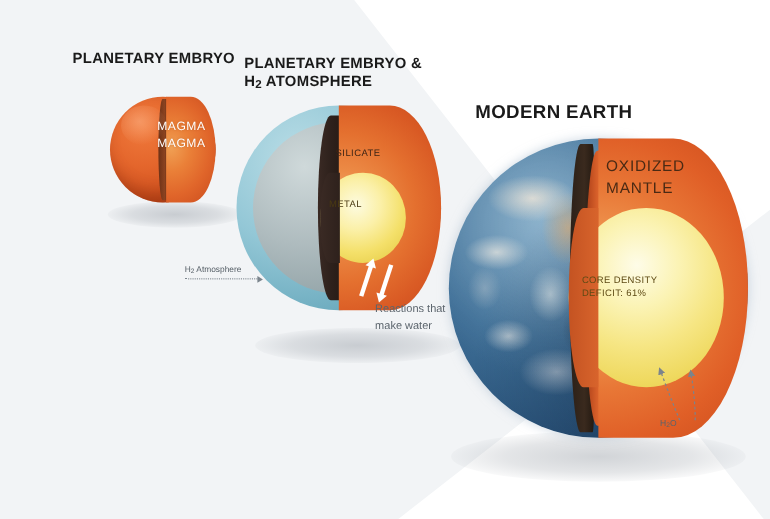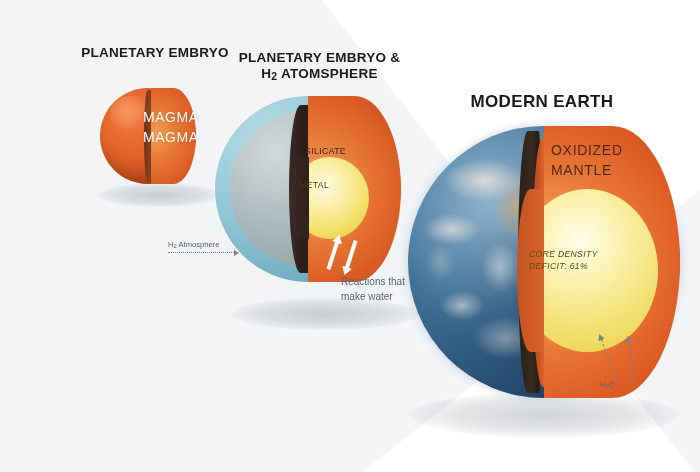--- a/index.html
+++ b/index.html
@@ -32,21 +32,21 @@
     transform-origin:top left;
     z-index:0;
   }
 
   
   .title{
     position:absolute;
     z-index:30;
     color:#1a1a1a;
     font-weight:bold;
-    text-align:center;
+    text-align:left;
     letter-spacing:.02em;
     line-height:1.22;
     white-space:nowrap;
   }
   #title-embryo{left:66px;top:45px;width:178px;font-size:13.5px;}
   #title-embryo-h2{left:222px;top:50px;width:195px;font-size:13.5px;white-space:normal;}
   #title-earth{left:432px;top:92px;width:220px;font-size:17px;}
 
   
   .shadow{
@@ -86,21 +86,21 @@
       radial-gradient(ellipse at 10% 48%, #f0a054 0%, #ea8038 30%, #e0652a 62%, #c94b1d 100%);
     border-radius:0 50% 50% 0/0 50% 50% 0;
   }
   #sphere-embryo .hilite{
     position:absolute;left:10%;top:8%;width:44%;height:38%;
     border-radius:50%;
     background:radial-gradient(ellipse at 40% 40%, rgba(255,190,150,.45) 0%, rgba(255,190,150,0) 70%);
   }
   .lbl-magma{
     position:absolute;left:143px;top:108px;z-index:20;
-    color:#ffffff;font-size:14px;line-height:1.42;letter-spacing:.04em;
+    color:#ffffff;font-size:11px;line-height:1.42;letter-spacing:.04em;
     text-shadow:0 0 2px rgba(120,50,10,.35);
   }
 
   
   #sphere-h2{
     position:absolute;left:215px;top:96px;width:186px;height:186px;
     z-index:10;
   }
   
   #sphere-h2 .atm{
@@ -142,21 +142,21 @@
       radial-gradient(circle at 42% 36%, #fdfbe0 0%, #fbf0a8 32%, #f4e06a 62%, #e8cf4c 86%, #d9bd3c 100%);
   }
   
   #sphere-h2 .core-clip{
     position:absolute;left:41%;top:33%;width:9.5%;height:44%;
     background:linear-gradient(90deg,#3a2a24 0%,#2e211c 100%);
     border-radius:50% 0 0 50%/50% 0 0 50%;
   }
   .lbl-silicate{
     position:absolute;left:305px;top:134px;z-index:20;
-    color:#3d2415;font-size:8.6px;letter-spacing:.05em;margin-top:12px;
+    color:#3d2415;font-size:8.6px;letter-spacing:.05em;
   }
   .lbl-metal{
     position:absolute;left:299px;top:180px;z-index:20;
     color:#4a3a12;font-size:8.6px;letter-spacing:.05em;text-align:right;
   }
 
   
   #ann-h2atm{
     position:absolute;left:168px;top:240px;z-index:25;
     color:#555e66;font-size:7.6px;
@@ -253,21 +253,21 @@
     position:absolute;left:40%;top:23%;width:10%;height:60%;
     background:linear-gradient(90deg,#c45322 0%,#d8642c 100%);
     border-radius:50% 0 0 50%/50% 0 0 50%;
   }
   .lbl-oxidized{
     position:absolute;left:551px;top:140px;z-index:20;
     color:#4a2a14;font-size:14px;line-height:1.45;letter-spacing:.05em;
   }
   .lbl-coredens{
     position:absolute;left:529px;top:248px;z-index:20;
-    color:#5e4a14;font-size:8.6px;line-height:1.45;letter-spacing:.04em;font-style:italic;
+    color:#5e4a14;font-size:8.6px;line-height:1.45;letter-spacing:.04em;
   }
 
   
   #ann-h2o{
     position:absolute;left:600px;top:380px;z-index:25;
     color:#5b646c;font-size:7.8px;
   }
   #h2o-arrows{position:absolute;left:596px;top:330px;z-index:24;}
 
   

